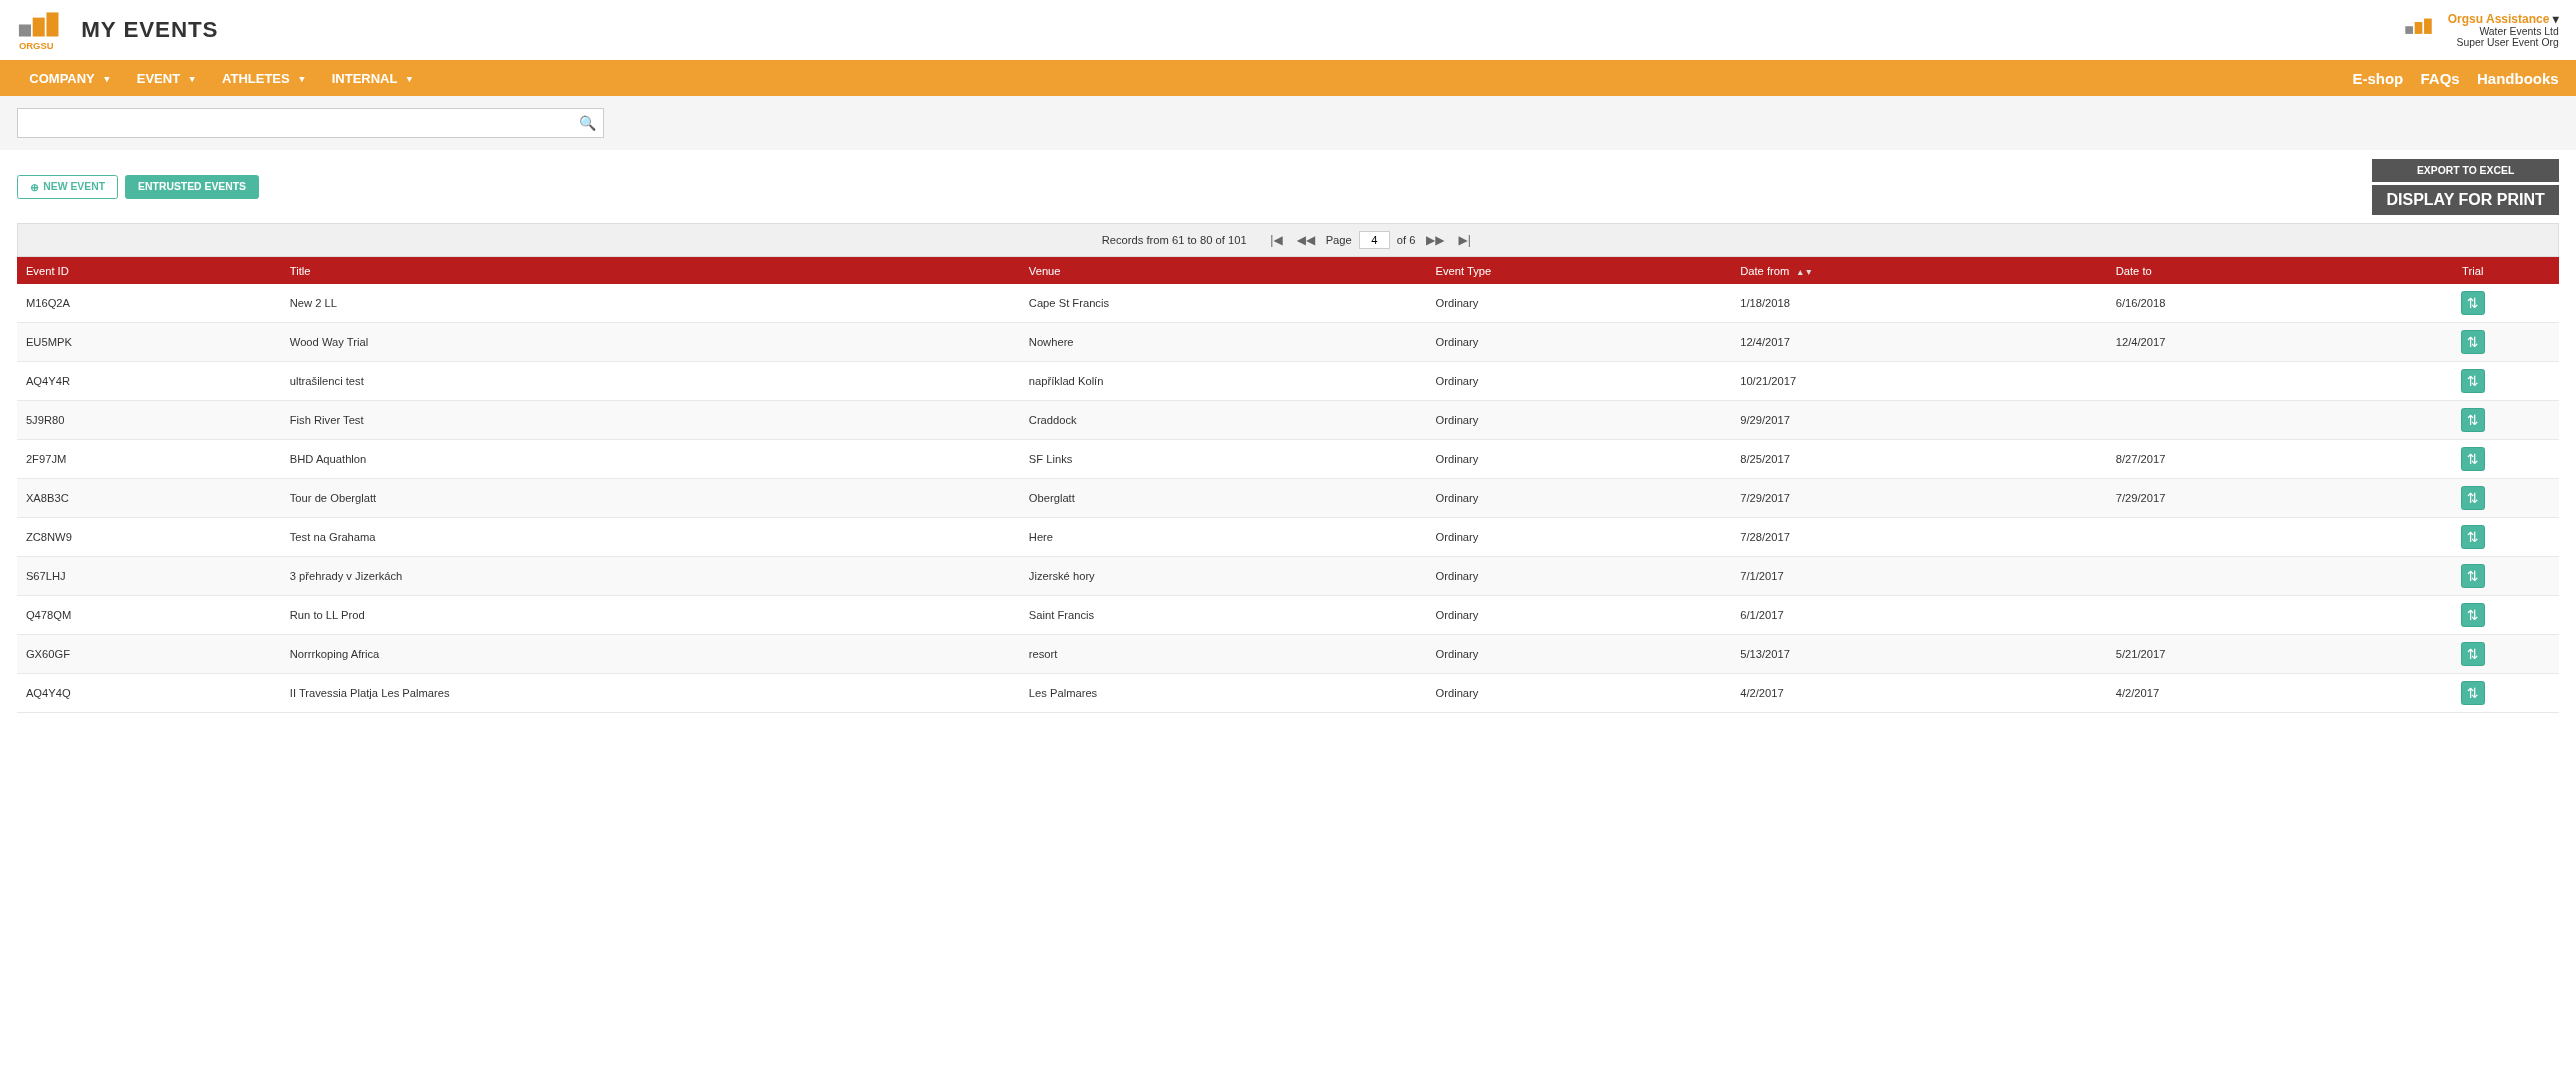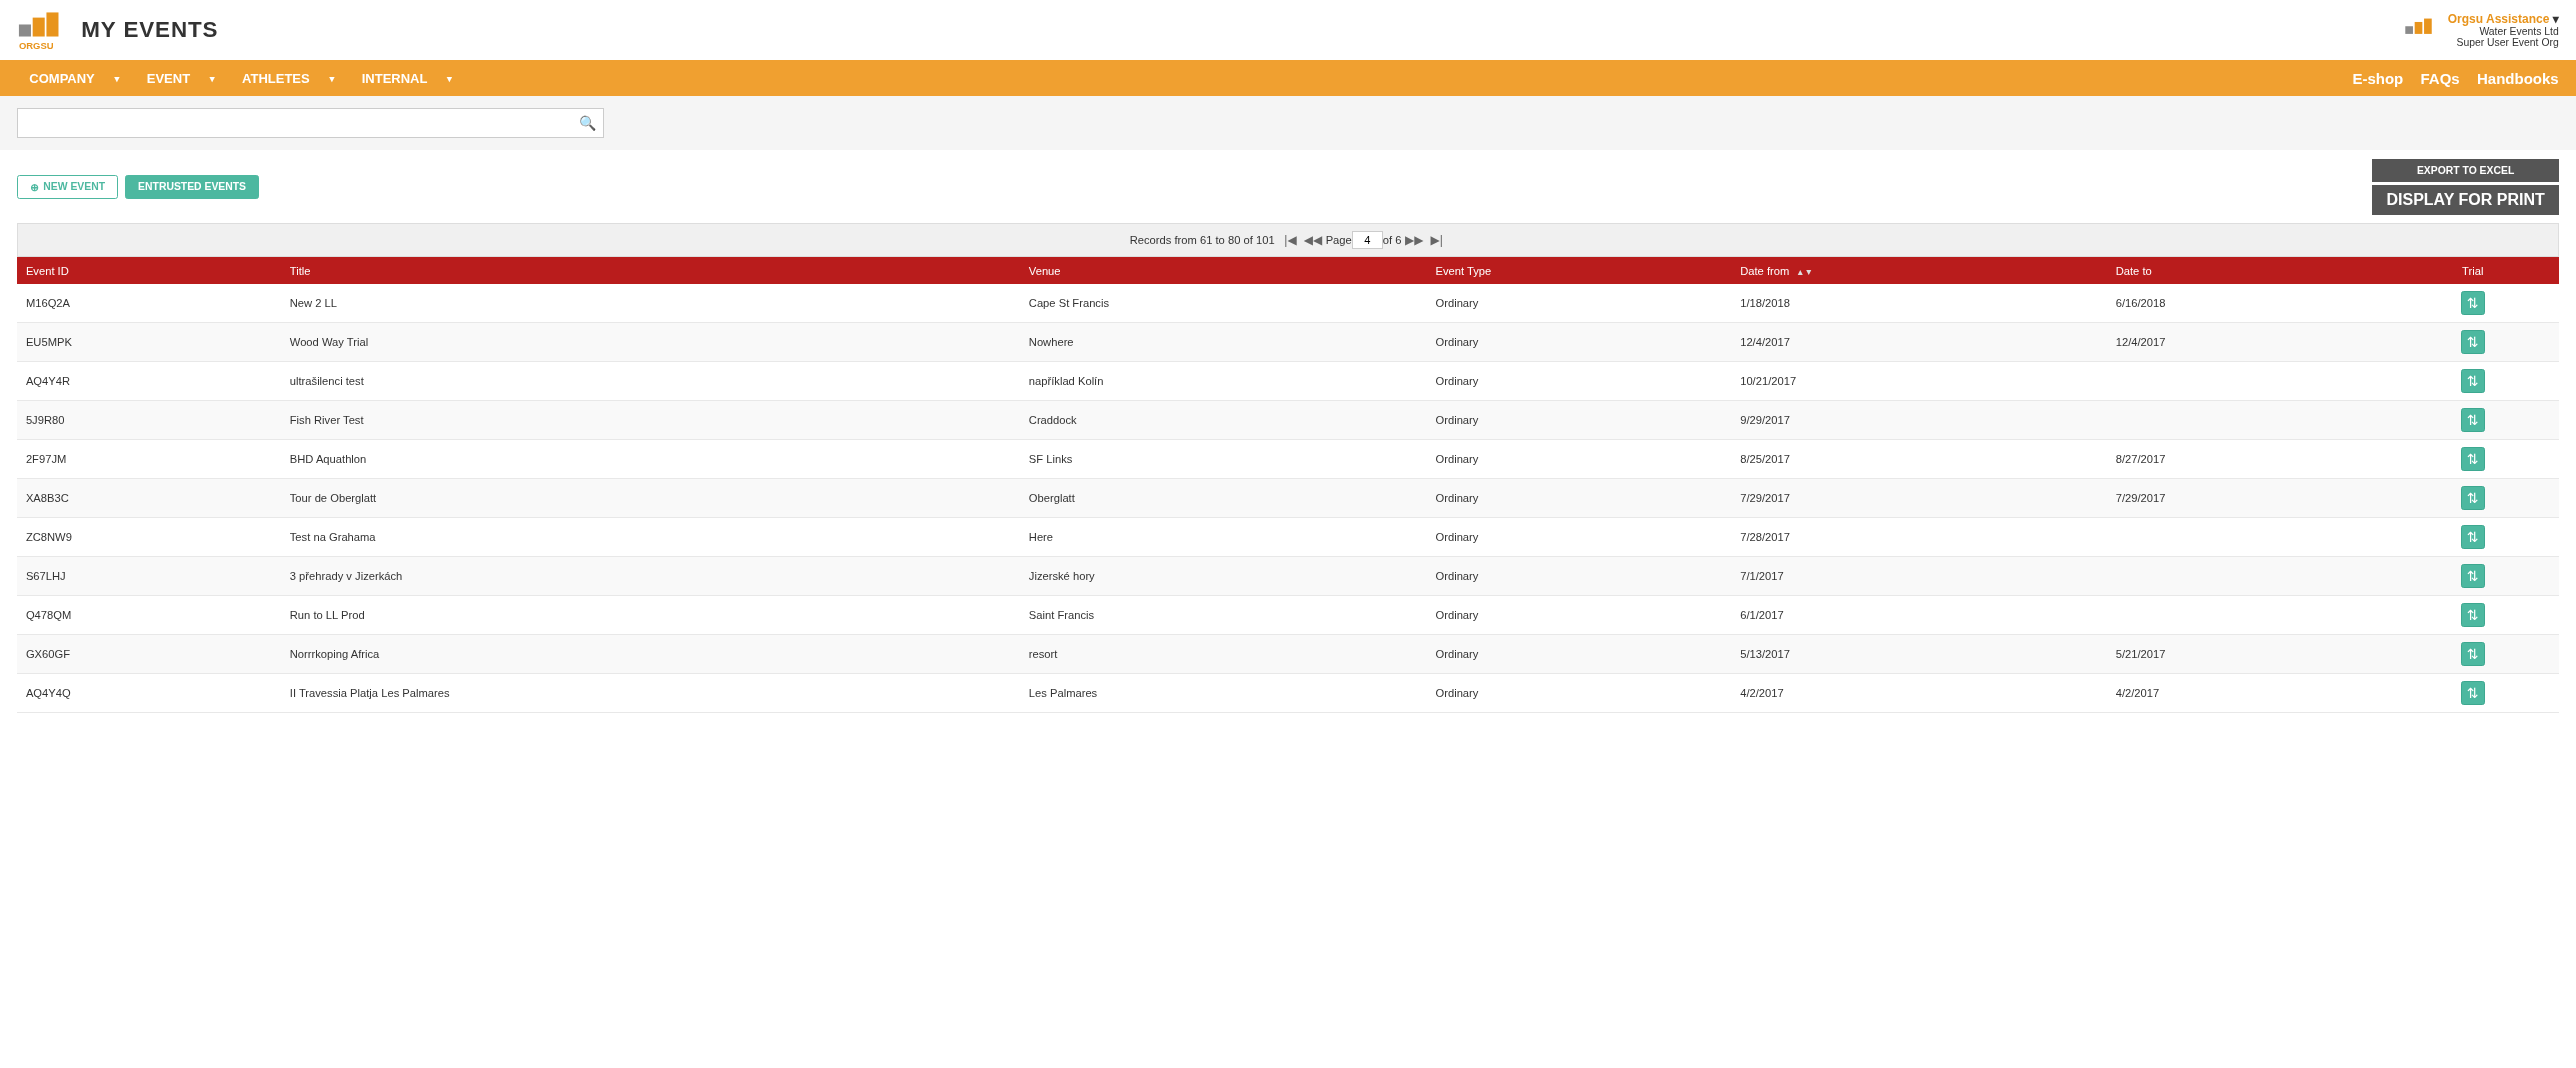--- a/index.html
+++ b/index.html
@@ -66,21 +66,21 @@
       gap: 3.5px;
     }
     .nav-item {
       color: #fff;
       font-weight: bold;
       font-size: 13px;
       padding: 7px 12px;
       cursor: pointer;
       display: flex;
       align-items: center;
-      gap: 18px;
+      gap: 8px;
       text-decoration: none;
     }
     .nav-right {
       display: flex;
       align-items: center;
       gap: 17.3px;
     }
     .nav-right-item {
       color: #fff;
       font-weight: bold;
@@ -183,20 +183,21 @@
     }
 
     
     .pagination-bar {
       background: #f0f0f0;
       border: 0.9px solid #ddd;
       padding: 7px 1px;
       display: flex;
       align-items: center;
       justify-content: center;
+      gap: 7px;
       font-size: 11.2px;
       margin-bottom: 0;
     }
     .pagination-bar .records-text { color: #333; }
     .page-nav-btn {
       background: none;
       border: none;
       cursor: pointer;
       color: #666;
       font-size: 12px;

